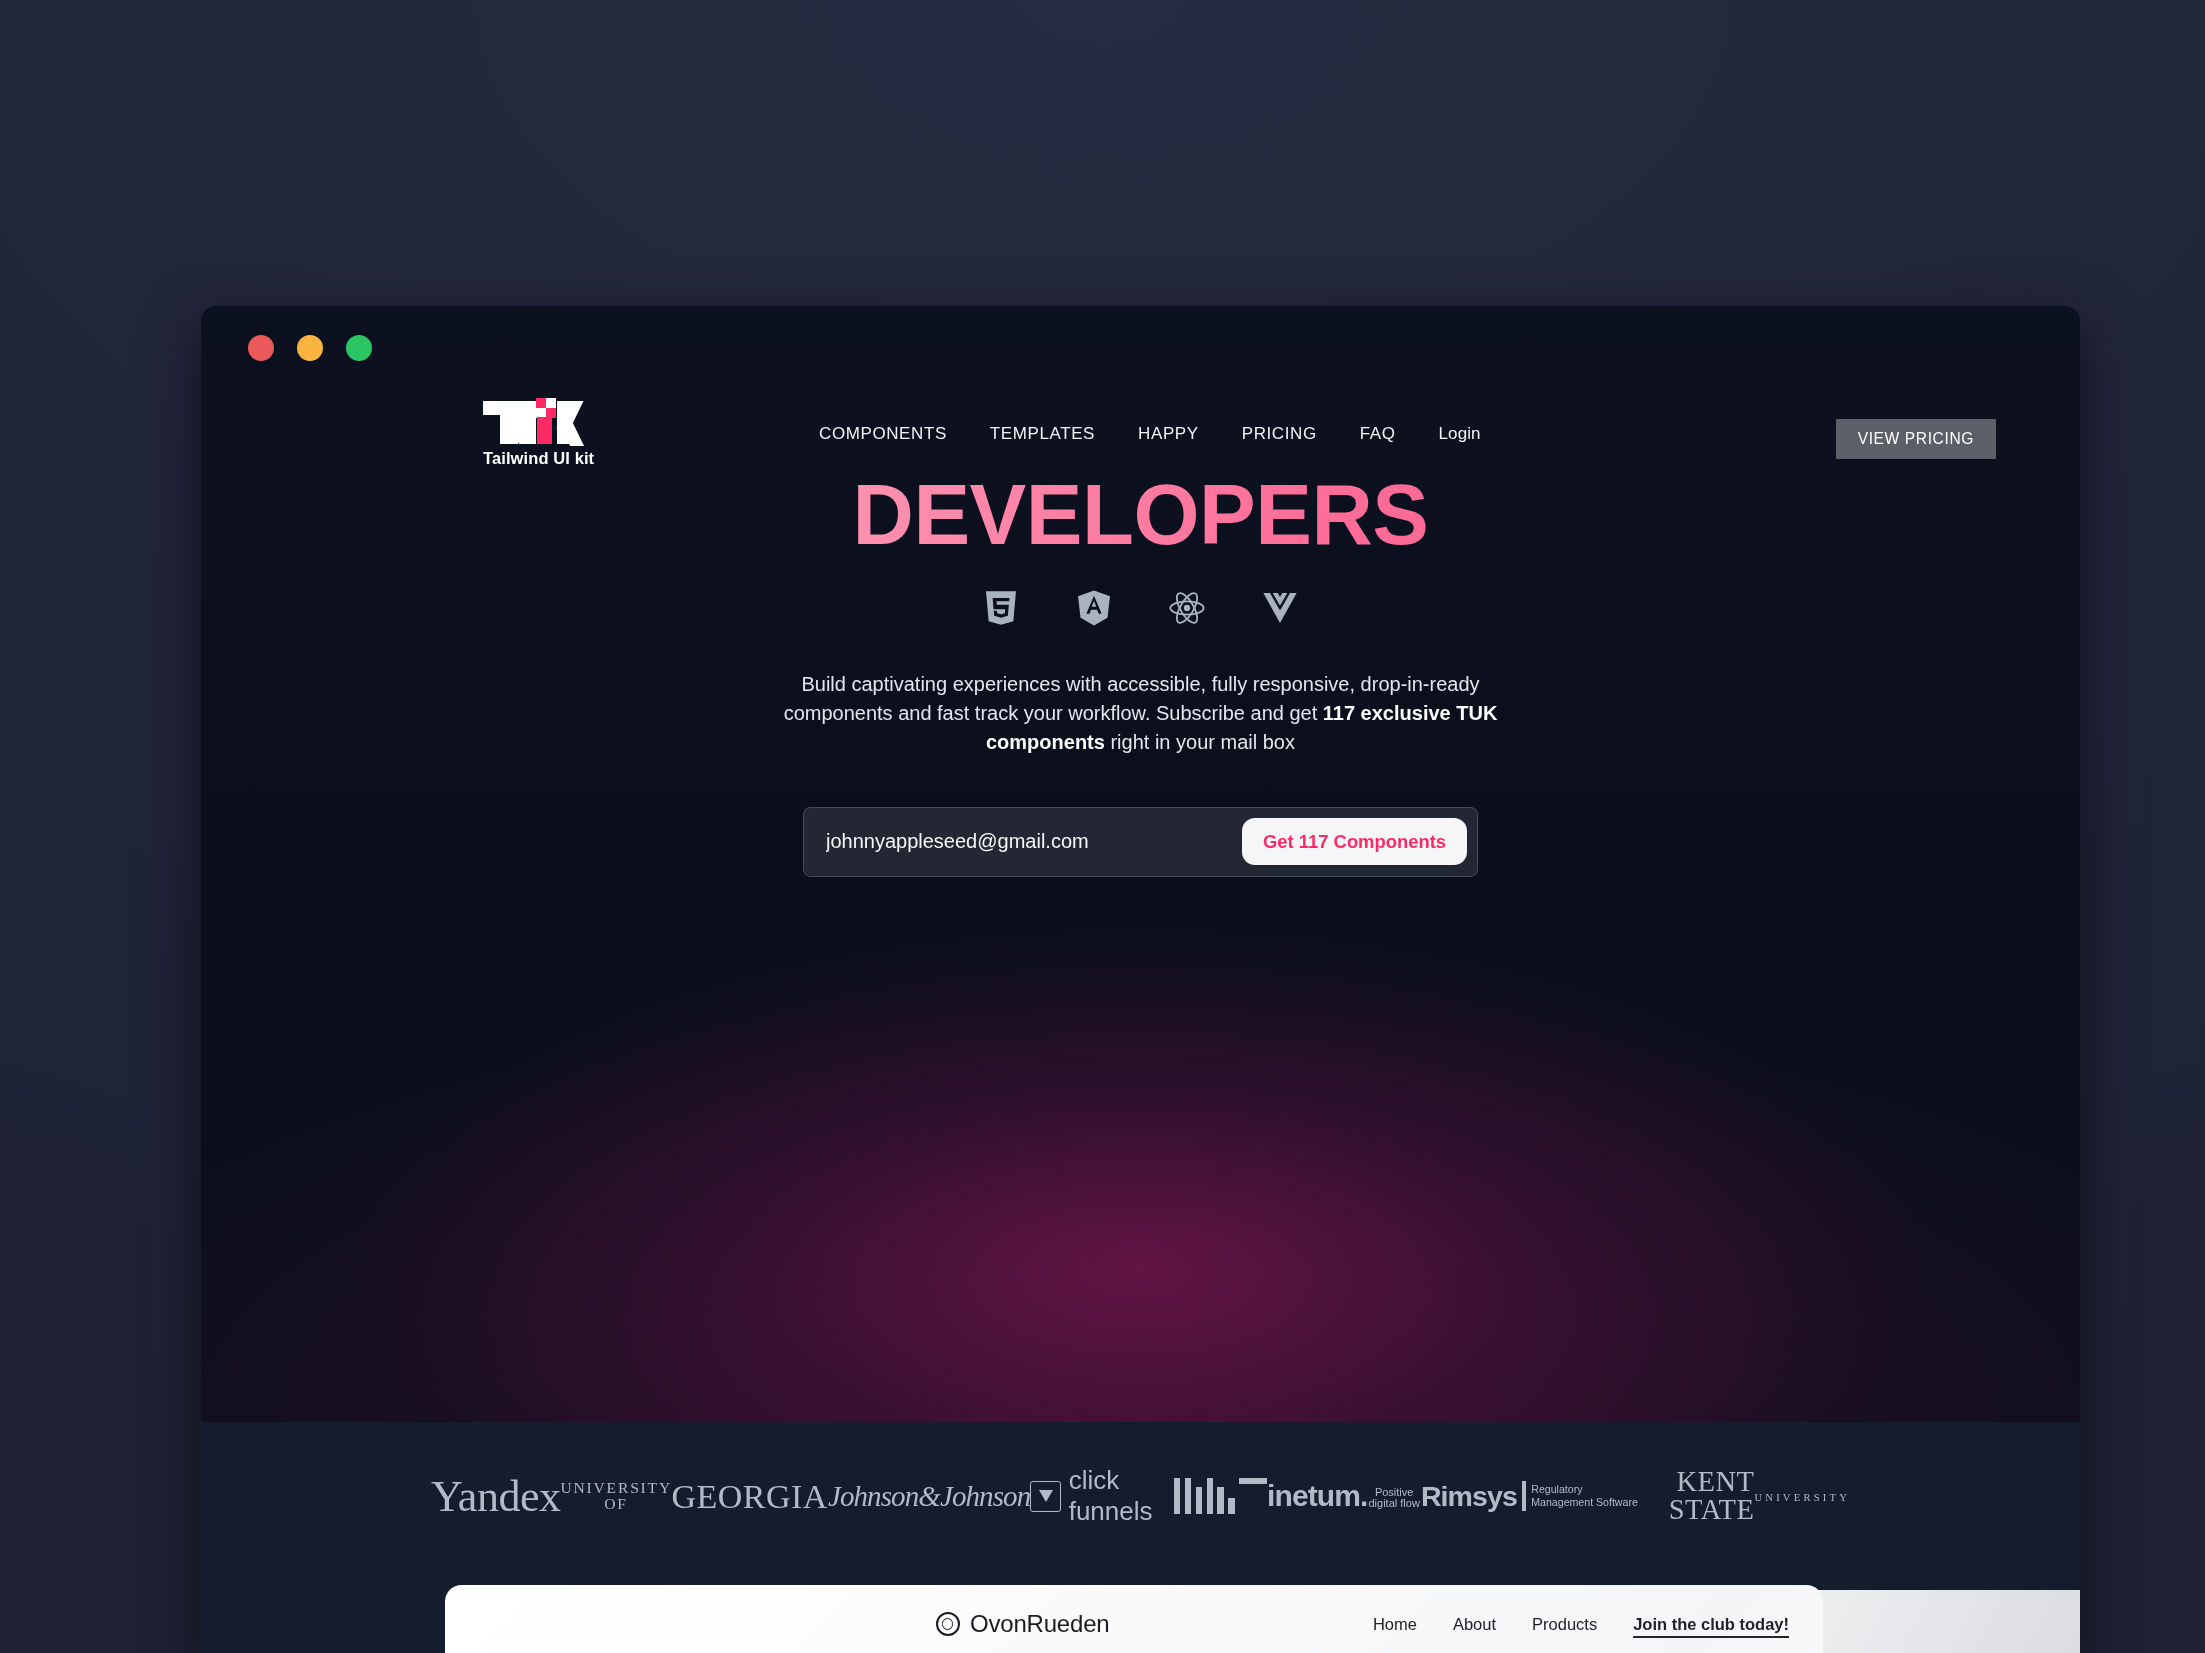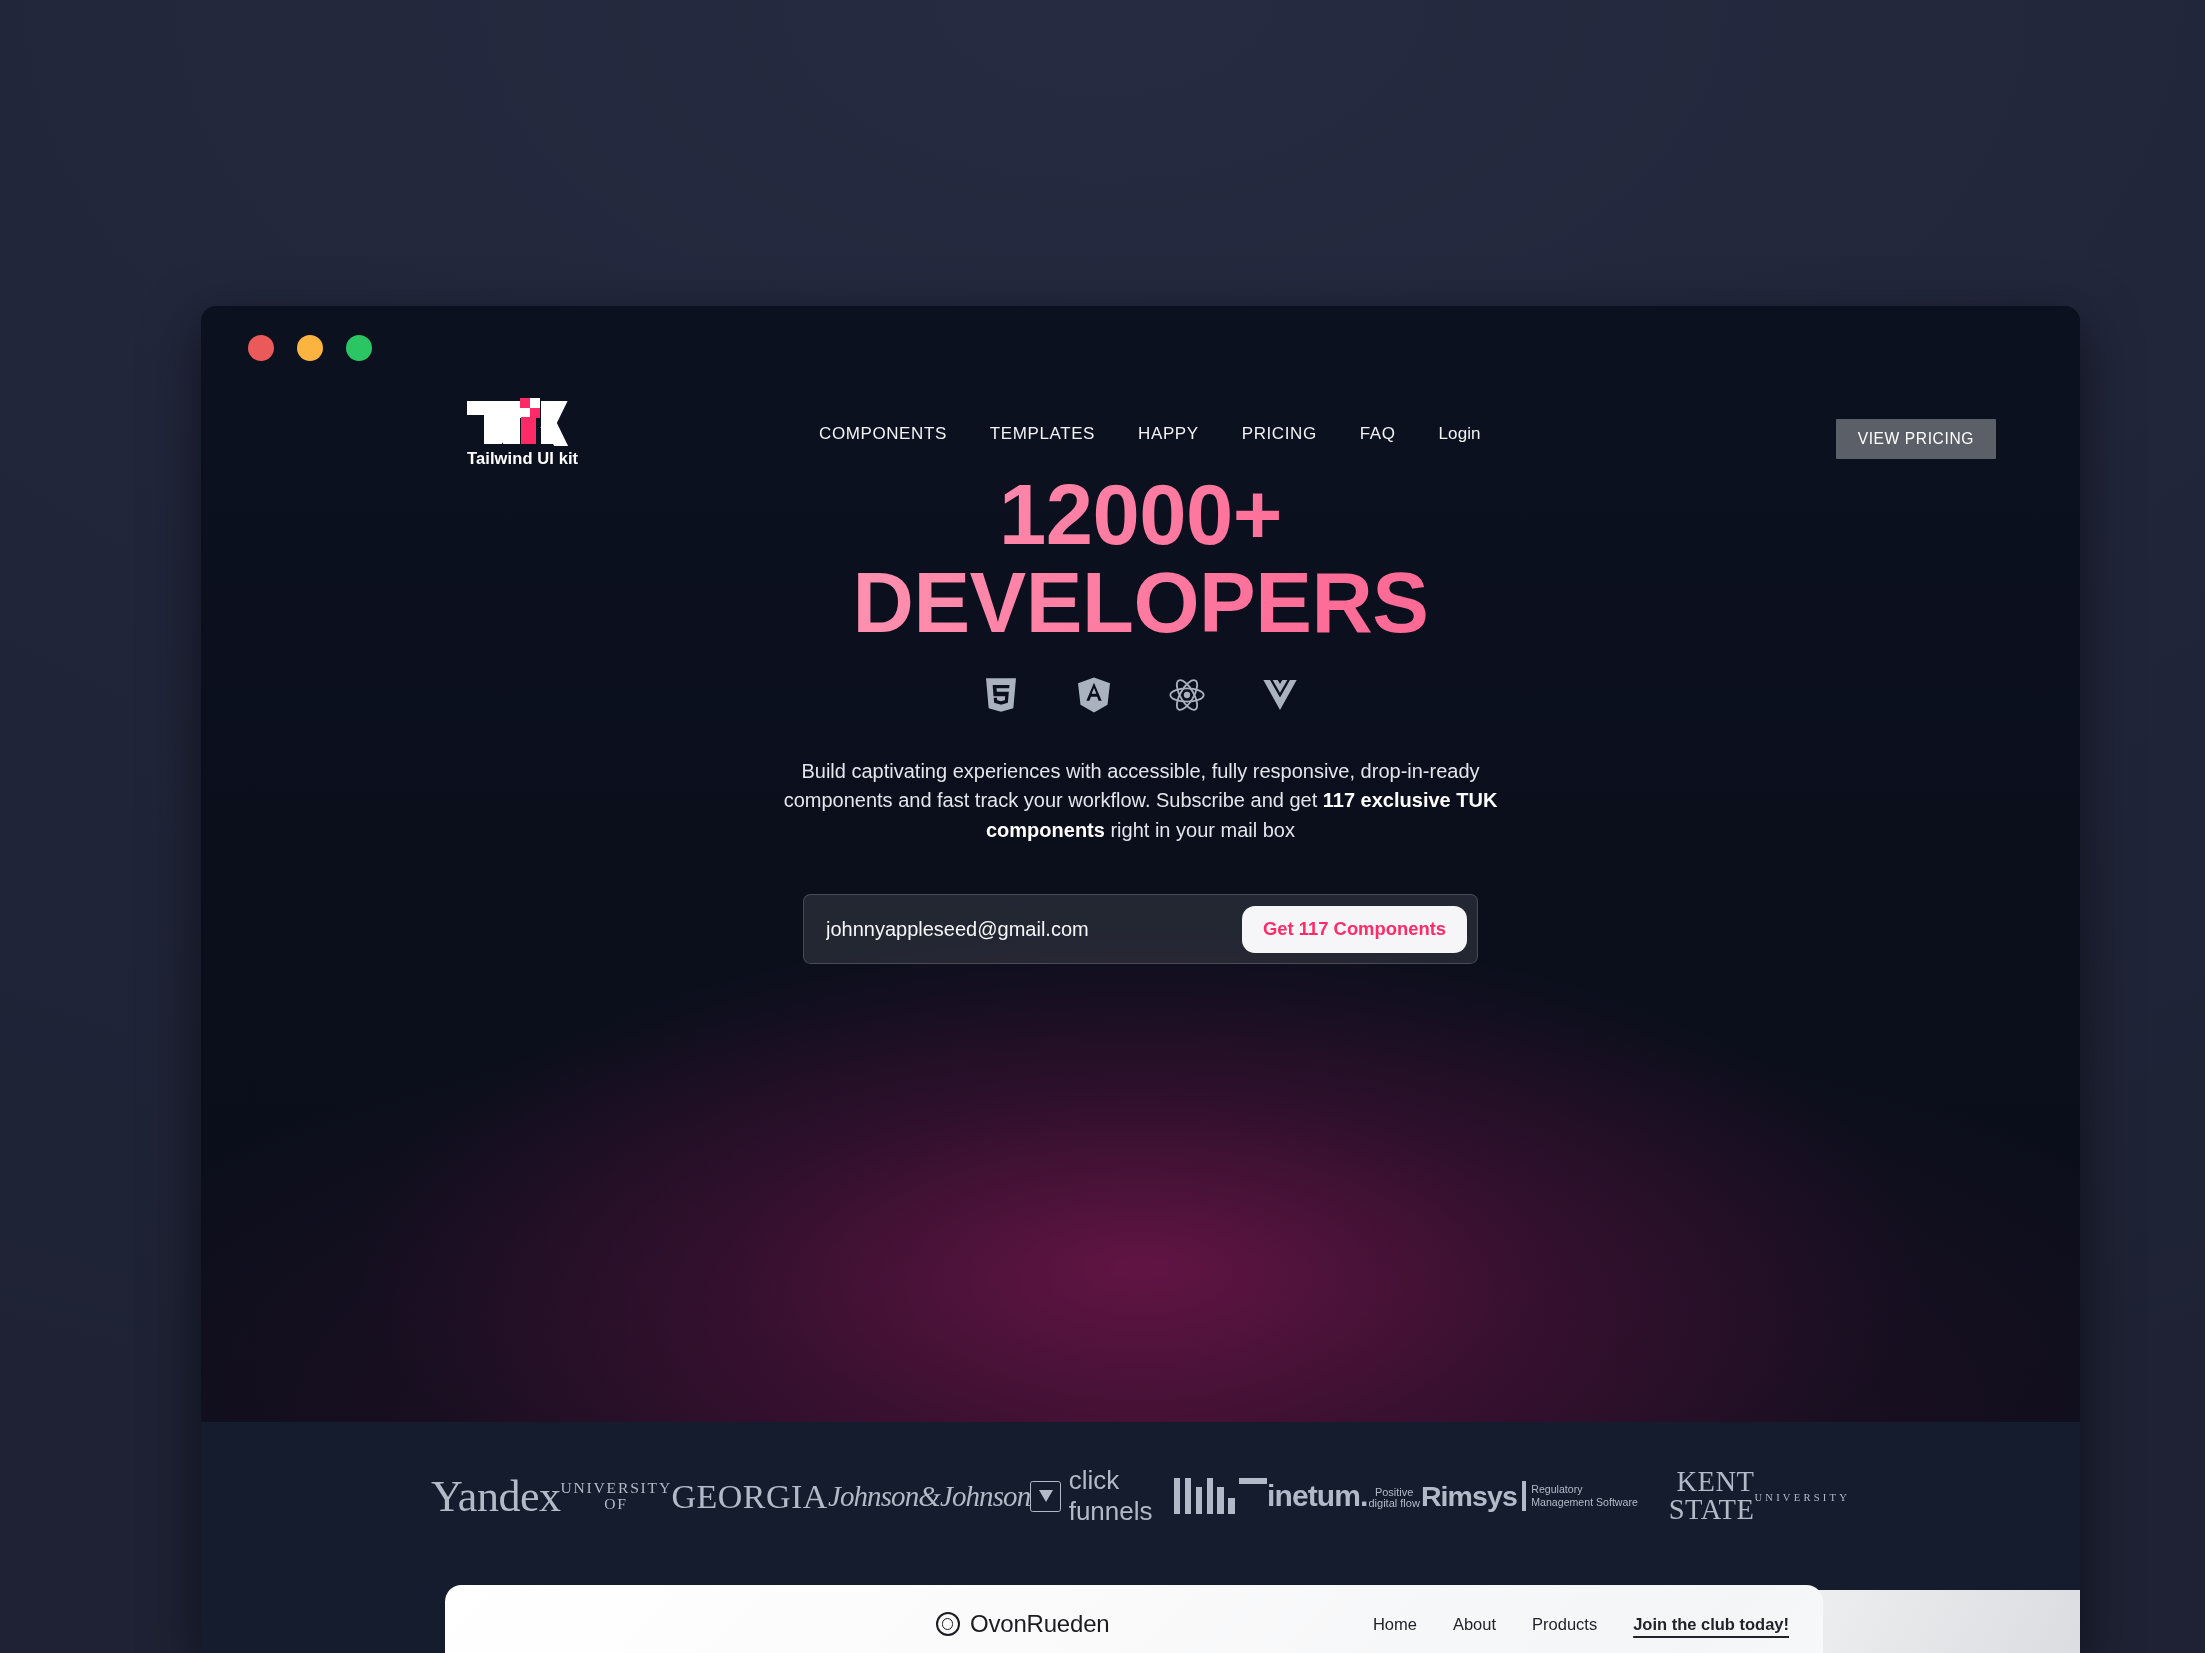--- a/index.html
+++ b/index.html
@@ -36,21 +36,21 @@
   
   .titlebar{position:absolute;left:0;top:0;width:100%;height:74px;}
   .dots{position:absolute;left:47px;top:28.5px;display:flex;gap:23px;}
   .dot{width:26px;height:26px;border-radius:50%;}
   .dot.red{background:#eb5a5a;}
   .dot.yellow{background:#fbb440;}
   .dot.green{background:#2bc563;}
 
   
   .nav{position:absolute;left:0;top:74px;width:100%;height:92px;}
-  .brand{position:absolute;left:266px;top:14.7px;width:115px;}
+  .brand{position:absolute;left:282px;top:14.7px;width:115px;}
   .logo-mark{position:relative;height:50px;width:106px;}
   .lg-t{position:absolute;left:0;top:6.4px;width:53px;height:13.8px;background:#fff;}
   .lg-tstem{position:absolute;left:16.5px;top:6.4px;width:18.4px;height:43px;background:#fff;}
   .lg-u{position:absolute;left:35px;top:6.4px;width:17.5px;height:43px;background:#fff;
         border-bottom-left-radius:2.8px;}
   .lg-i-dot1{position:absolute;left:53px;top:3.7px;width:10px;height:10px;background:#ff2a66;}
   .lg-i-dot2{position:absolute;left:63px;top:3.7px;width:10px;height:10px;background:#fff;}
   .lg-i-dot3{position:absolute;left:53px;top:13.8px;width:10px;height:10px;background:#fff;}
   .lg-i-dot4{position:absolute;left:63px;top:13.8px;width:10px;height:10px;background:#ff2a66;}
   .lg-i{position:absolute;left:54px;top:22px;width:14.7px;height:27.6px;background:#ff2a66;}
@@ -211,21 +211,20 @@
       <a href="#">PRICING</a>
       <a href="#">FAQ</a>
       <a href="#" class="login">Login</a>
     </div>
 
     <button class="view-pricing">VIEW PRICING</button>
   </div>
 
   <div class="hero">
     <h1 class="headline">
-      <span class="ln1">12000+</span>
       <span class="ln3">DEVELOPERS</span>
     </h1>
 
     <div class="tech-icons">
       <span>
         <svg viewBox="0 0 24 24">
             <path d="M3 2l1.6 18L12 22l7.4-2L21 2H3zm13.9 6H9.3l.2 2h7.2l-.6 6.6L12 17.8l-4.1-1.2-.3-3h2l.1 1.5 2.3.7 2.3-.7.2-2.3H7.5L7 6h10.1l-.2 2z"></path>
           </svg>
       </span>
       <span>

